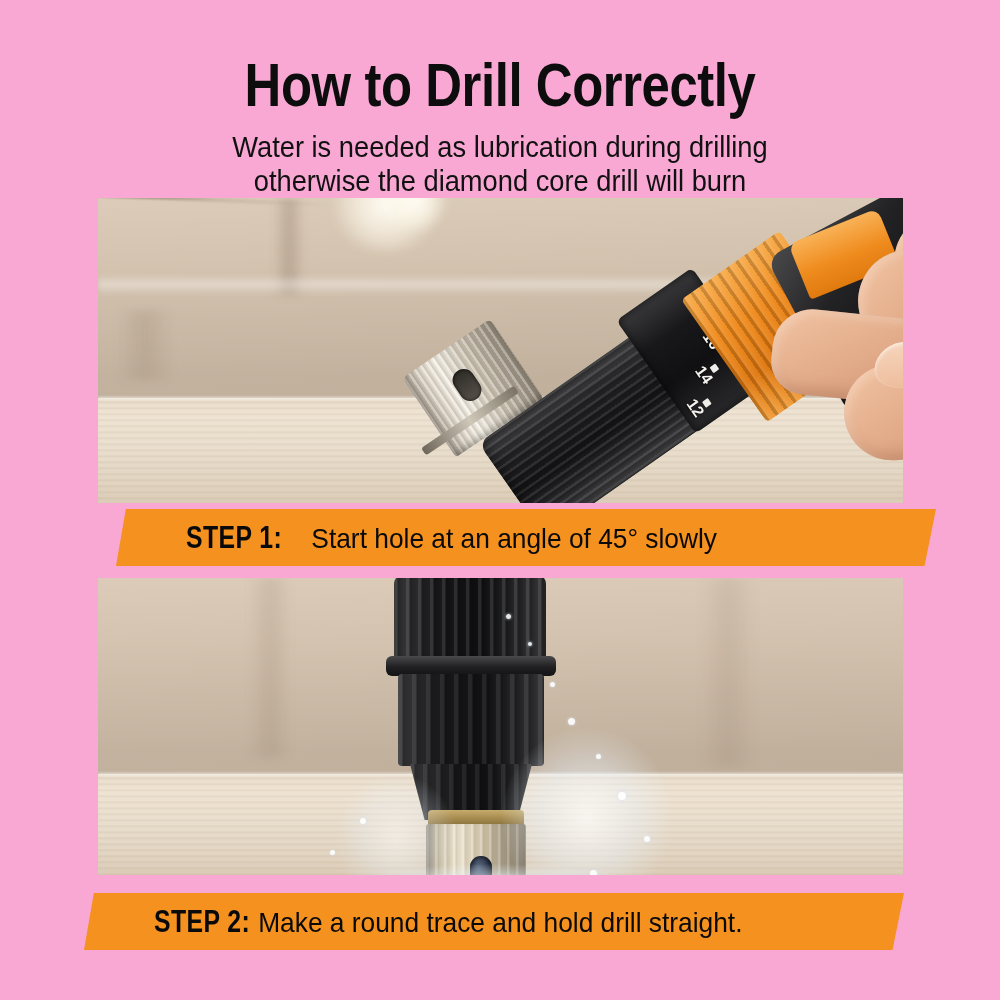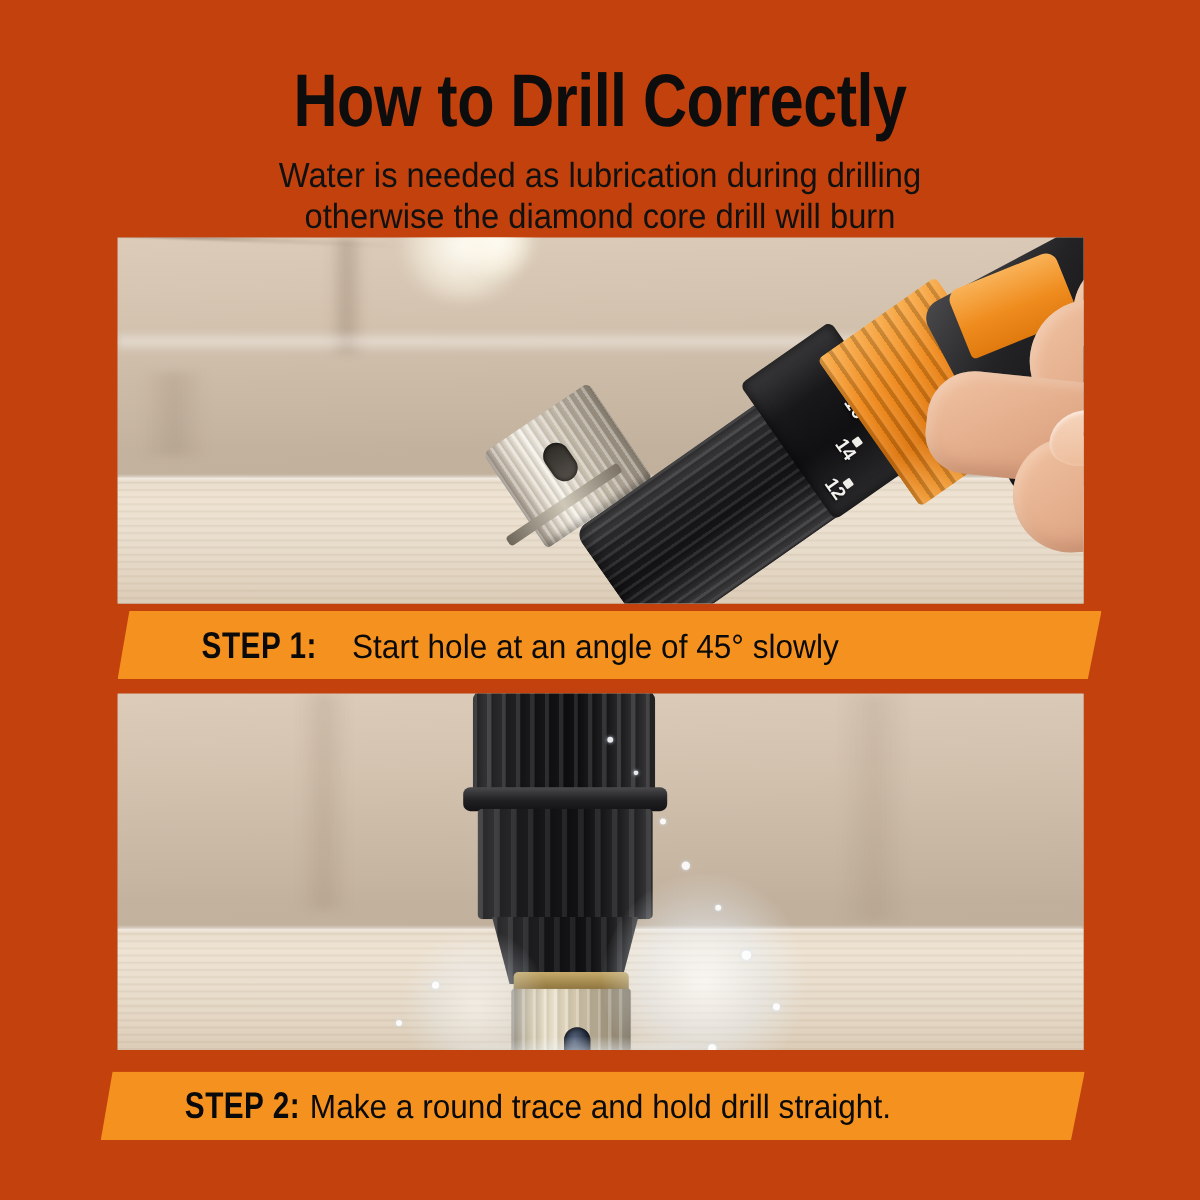--- a/index.html
+++ b/index.html
@@ -1,21 +1,21 @@
 <!DOCTYPE html>
 <html><head>
 <meta charset="utf-8">
 <style>
   * { margin:0; padding:0; box-sizing:border-box; }
   html,body { width:1000px; height:1000px; background:#ffffff; }
   body { font-family:"Liberation Sans", sans-serif; -webkit-font-smoothing:antialiased; }
 
   #page {
     position:relative; width:1000px; height:1000px;
-    background:#c2410c; overflow:hidden;
+    background:#f9a8d4; overflow:hidden;
   }
 
   
   #header { position:absolute; left:0; top:52px; width:1000px; text-align:center; }
   #title {
     font-family:"Liberation Sans", sans-serif;
     font-weight:bold;
     font-size:62px;
     line-height:66px;
     letter-spacing:-0.5px;
@@ -316,21 +316,21 @@
     position:absolute;
     height:57px;
     display:flex;
     align-items:center;
   }
   .step-shape {
     position:absolute; left:0; top:0; width:100%; height:100%;
     background:#F5911E;
     clip-path:polygon(1.2% 0%, 100% 0%, 98.6% 100%, 0% 100%);
   }
-  #band1 { left:98px; top:509px; width:820px; }
+  #band1 { left:116px; top:509px; width:820px; }
   #band2 { left:84px; top:893px; width:820px; }
 
   .step-text {
     position:relative; z-index:2;
     display:flex; align-items:baseline;
     padding-left:70px;
     white-space:nowrap;
   }
   .step-label {
     font-family:"Liberation Sans", sans-serif;

